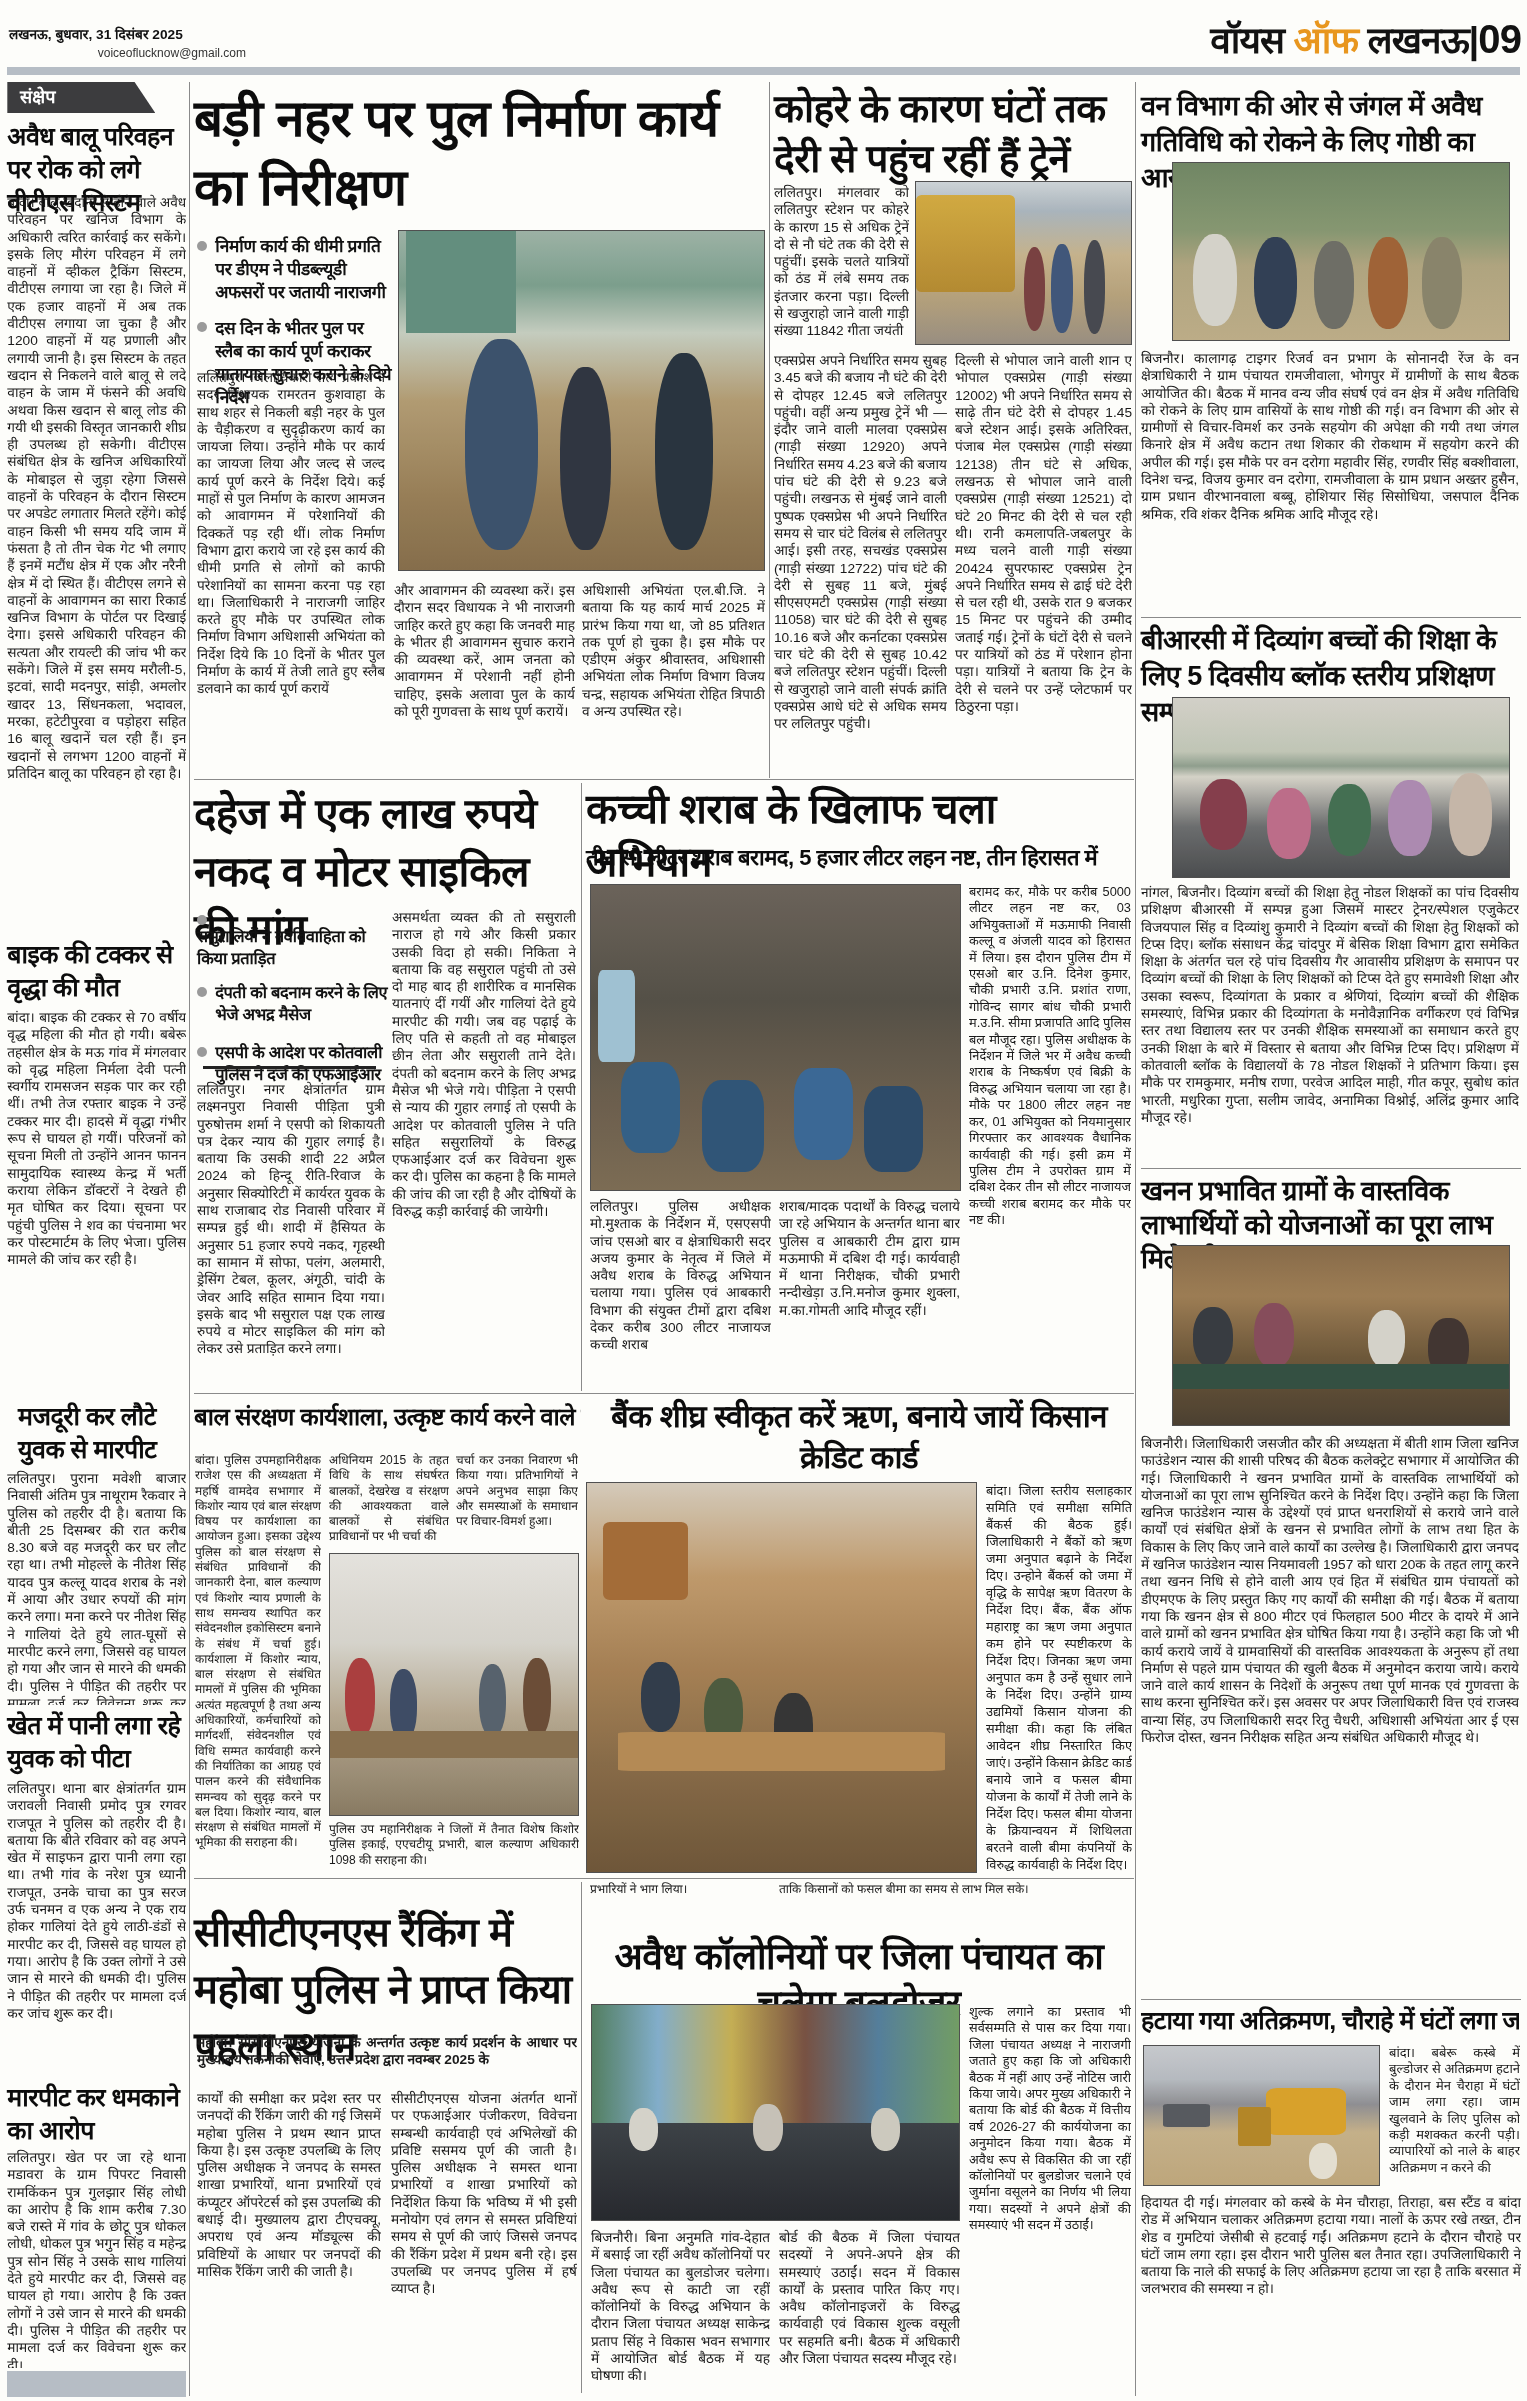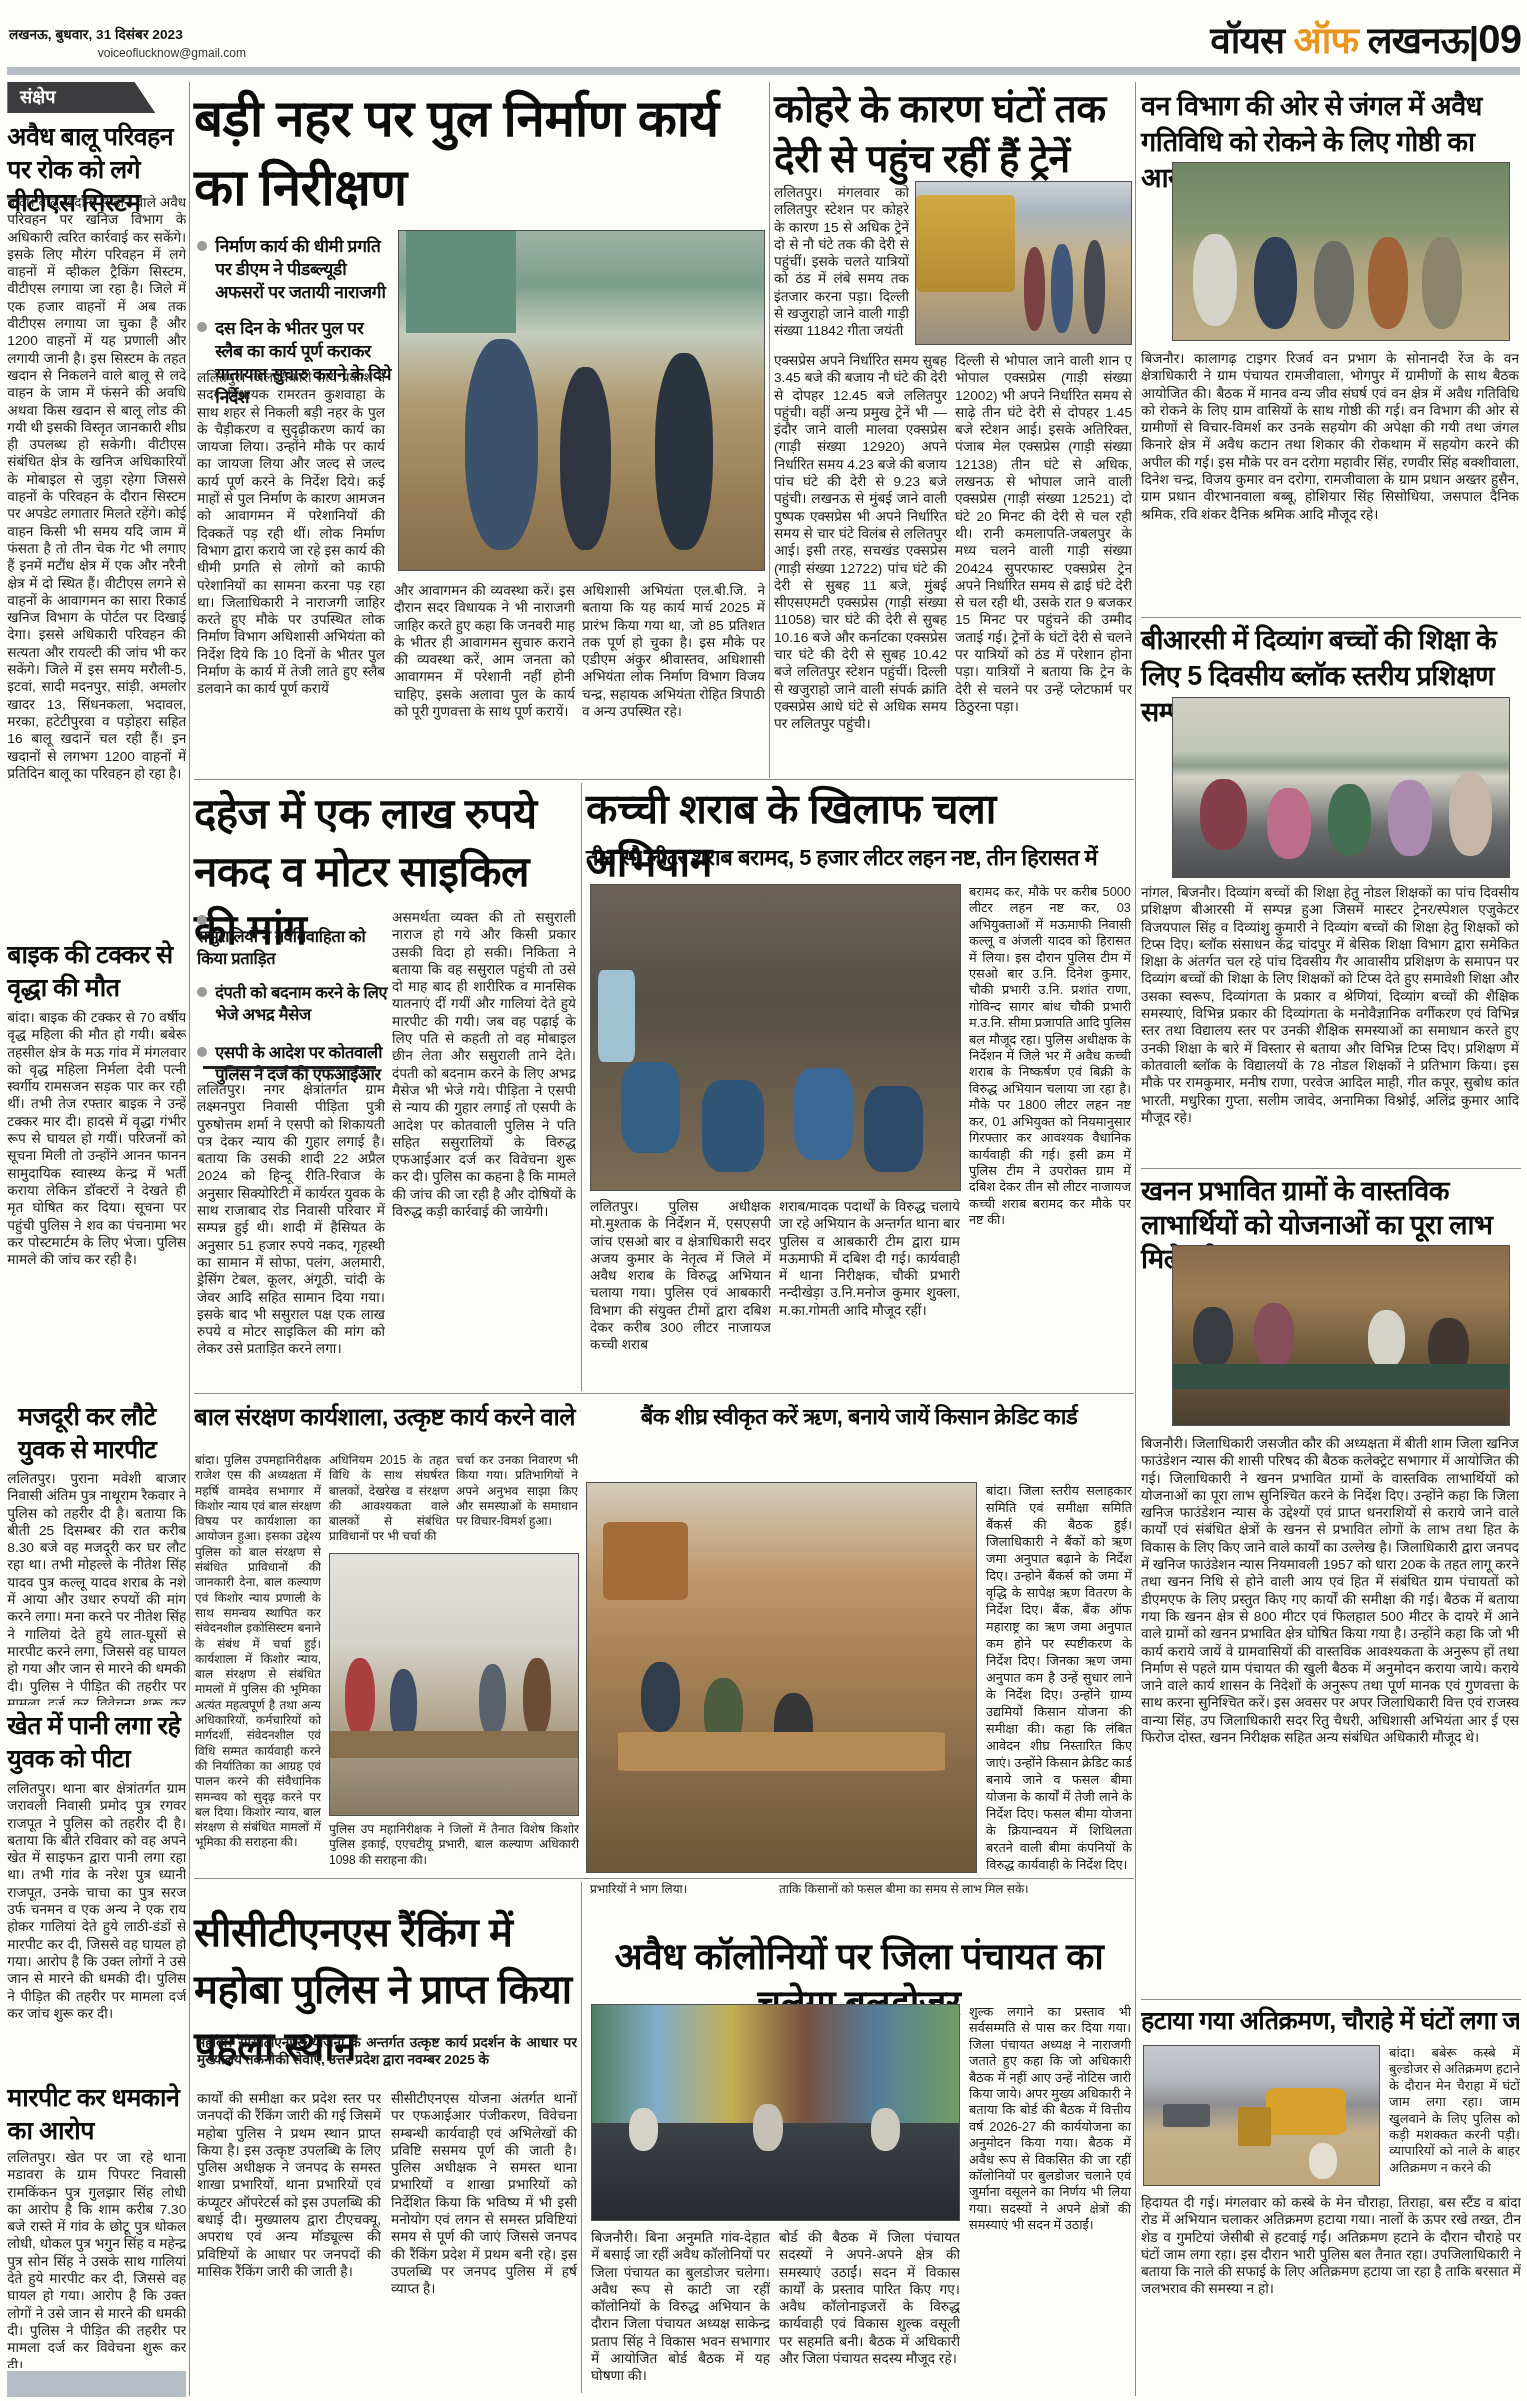--- a/index.html
+++ b/index.html
@@ -19,21 +19,21 @@
   .tab{background:#3c3c3e;color:#fff;font-weight:700;font-size:18px;line-height:31px;
        padding-left:12.8px;clip-path:polygon(0 0,86% 0,100% 100%,0 100%);}
   .graybar{background:#b6bdc5;}
   .center{text-align:center;}
 </style>
 </head>
 <body>
 
 <div id="page">
 
-  <div class="abs" style="left:9px;top:24px;width:237px;font-size:13.7px;font-weight:700;">लखनऊ, बुधवार, 31 दिसंबर 2023</div>
+  <div class="abs" style="left:9px;top:24px;width:237px;font-size:13.7px;font-weight:700;">लखनऊ, बुधवार, 31 दिसंबर 2025</div>
   <div class="abs" style="left:9px;top:46px;width:237px;font-size:12px;color:#333;text-align:right;">voiceoflucknow@gmail.com</div>
   <div class="abs" style="left:1132px;top:12.8px;width:389px;text-align:right;font-size:37px;font-weight:700;letter-spacing:-0.9px;">
     <span>वॉयस</span>
     <span style="color:#e8961e;">ऑफ</span>
     <span>लखनऊ</span><span>|</span><span style="font-size:40px;">09</span>
   </div>
   <div class="abs graybar" style="left:7.3px;top:67px;width:1513px;height:8.2px;"></div>
 
   <div class="abs vrule" style="left:189px;top:82px;height:2314px;"></div>
   <div class="abs vrule" style="left:769px;top:82px;height:696px;"></div>
@@ -189,21 +189,21 @@
       <div class="fig" style="left:6%;top:40%;width:12%;height:30%;background:#b33a3a;"></div>
       <div class="fig" style="left:24%;top:44%;width:11%;height:28%;background:#3a4a66;"></div>
       <div class="fig" style="left:60%;top:42%;width:11%;height:28%;background:#55616d;"></div>
       <div class="fig" style="left:78%;top:40%;width:11%;height:30%;background:#6d4a32;"></div>
       <div class="fig" style="left:0;top:68%;width:100%;height:10%;background:#8a6f4a;border-radius:0;"></div>
     </div>
     <div class="abs body-sm" style="left:329px;top:1822px;width:250px;height:53px;">पुलिस उप महानिरीक्षक ने जिलों में तैनात विशेष किशोर पुलिस इकाई, एएचटीयू प्रभारी, बाल कल्याण अधिकारी 1098 की सराहना की।</div>
   </div>
 
   <div>
-    <div class="abs hl center" style="left:586px;top:1396px;width:546px;font-size:22px;line-height:41px;text-align:center;">बैंक शीघ्र स्वीकृत करें ऋण, बनाये जायें किसान क्रेडिट कार्ड</div>
+    <div class="abs hl center" style="left:586px;top:1396px;width:546px;font-size:31px;line-height:41px;text-align:center;">बैंक शीघ्र स्वीकृत करें ऋण, बनाये जायें किसान क्रेडिट कार्ड</div>
     <div class="abs photo" style="left:586px;top:1482px;width:391px;height:391px;
          background:linear-gradient(180deg,#d8cdbb 0%,#c49a66 24%,#a97f4e 48%,#8a6a42 72%,#6f5433 100%);">
       <div class="fig" style="left:4%;top:10%;width:22%;height:20%;background:#a96a30;border-radius:8%;"></div>
       <div class="fig" style="left:14%;top:46%;width:10%;height:18%;background:#2e3a4a;"></div>
       <div class="fig" style="left:30%;top:50%;width:10%;height:18%;background:#4a5a3a;"></div>
       <div class="fig" style="left:48%;top:54%;width:10%;height:18%;background:#333;"></div>
       <div class="fig" style="left:8%;top:64%;width:84%;height:10%;background:#b98a4e;border-radius:4%;"></div>
     </div>
     <div class="abs body-txt" style="left:986px;top:1482px;width:146px;height:391px;font-size:12.8px;line-height:17px;">बांदा। जिला स्तरीय सलाहकार समिति एवं समीक्षा समिति बैंकर्स की बैठक हुई। जिलाधिकारी ने बैंकों को ऋण जमा अनुपात बढ़ाने के निर्देश दिए। उन्होने बैंकर्स को जमा में वृद्धि के सापेक्ष ऋण वितरण के निर्देश दिए। बैंक, बैंक ऑफ महाराष्ट्र का ऋण जमा अनुपात कम होने पर स्पष्टीकरण के निर्देश दिए। जिनका ऋण जमा अनुपात कम है उन्हें सुधार लाने के निर्देश दिए। उन्होंने ग्राम्य उद्यमियों किसान योजना की समीक्षा की। कहा कि लंबित आवेदन शीघ्र निस्तारित किए जाएं। उन्होंने किसान क्रेडिट कार्ड बनाये जाने व फसल बीमा योजना के कार्यों में तेजी लाने के निर्देश दिए। फसल बीमा योजना के क्रियान्वयन में शिथिलता बरतने वाली बीमा कंपनियों के विरुद्ध कार्यवाही के निर्देश दिए।</div>
   </div>

